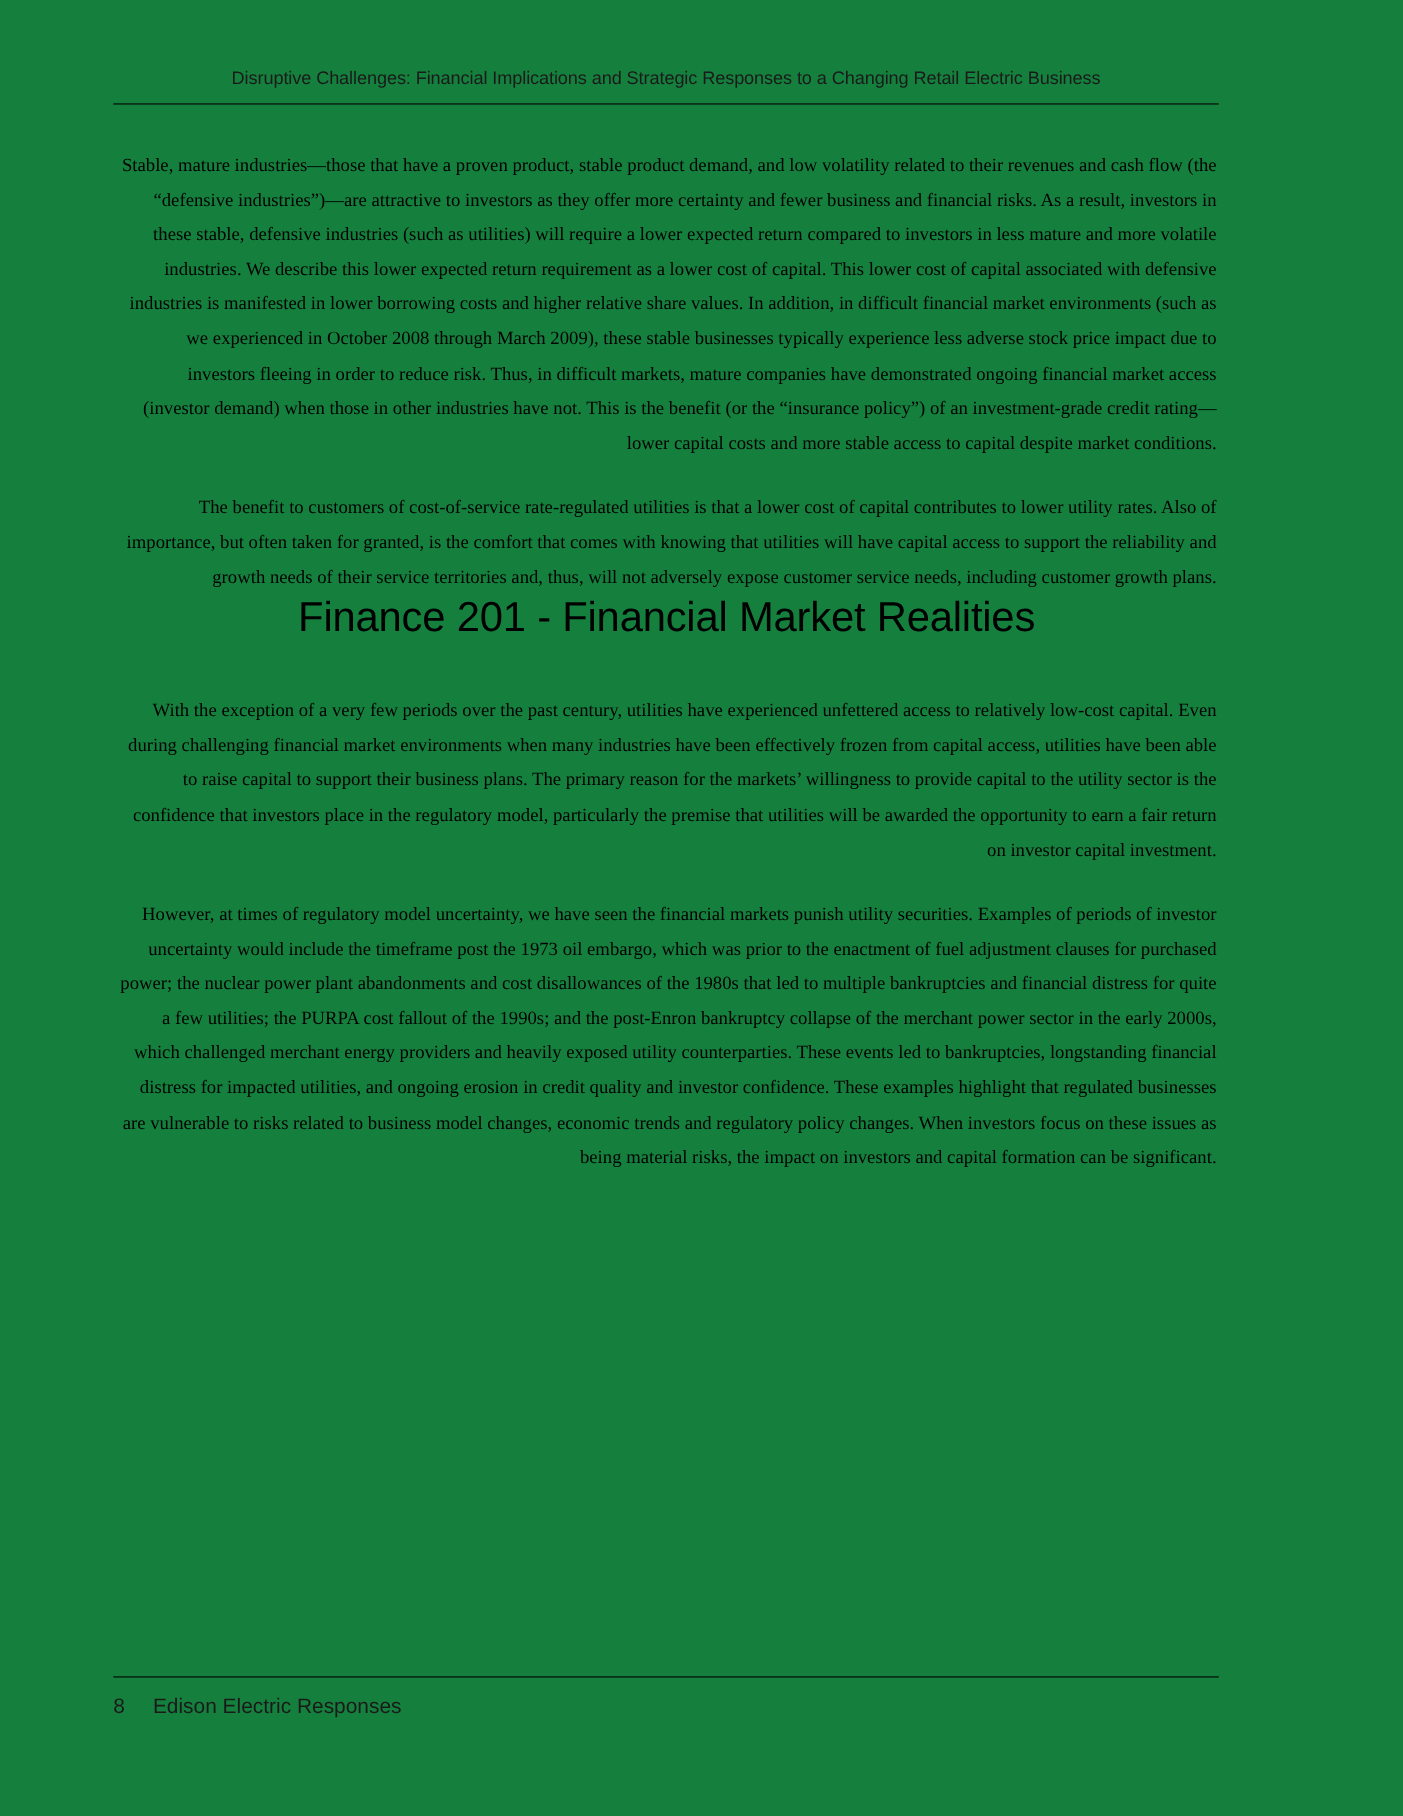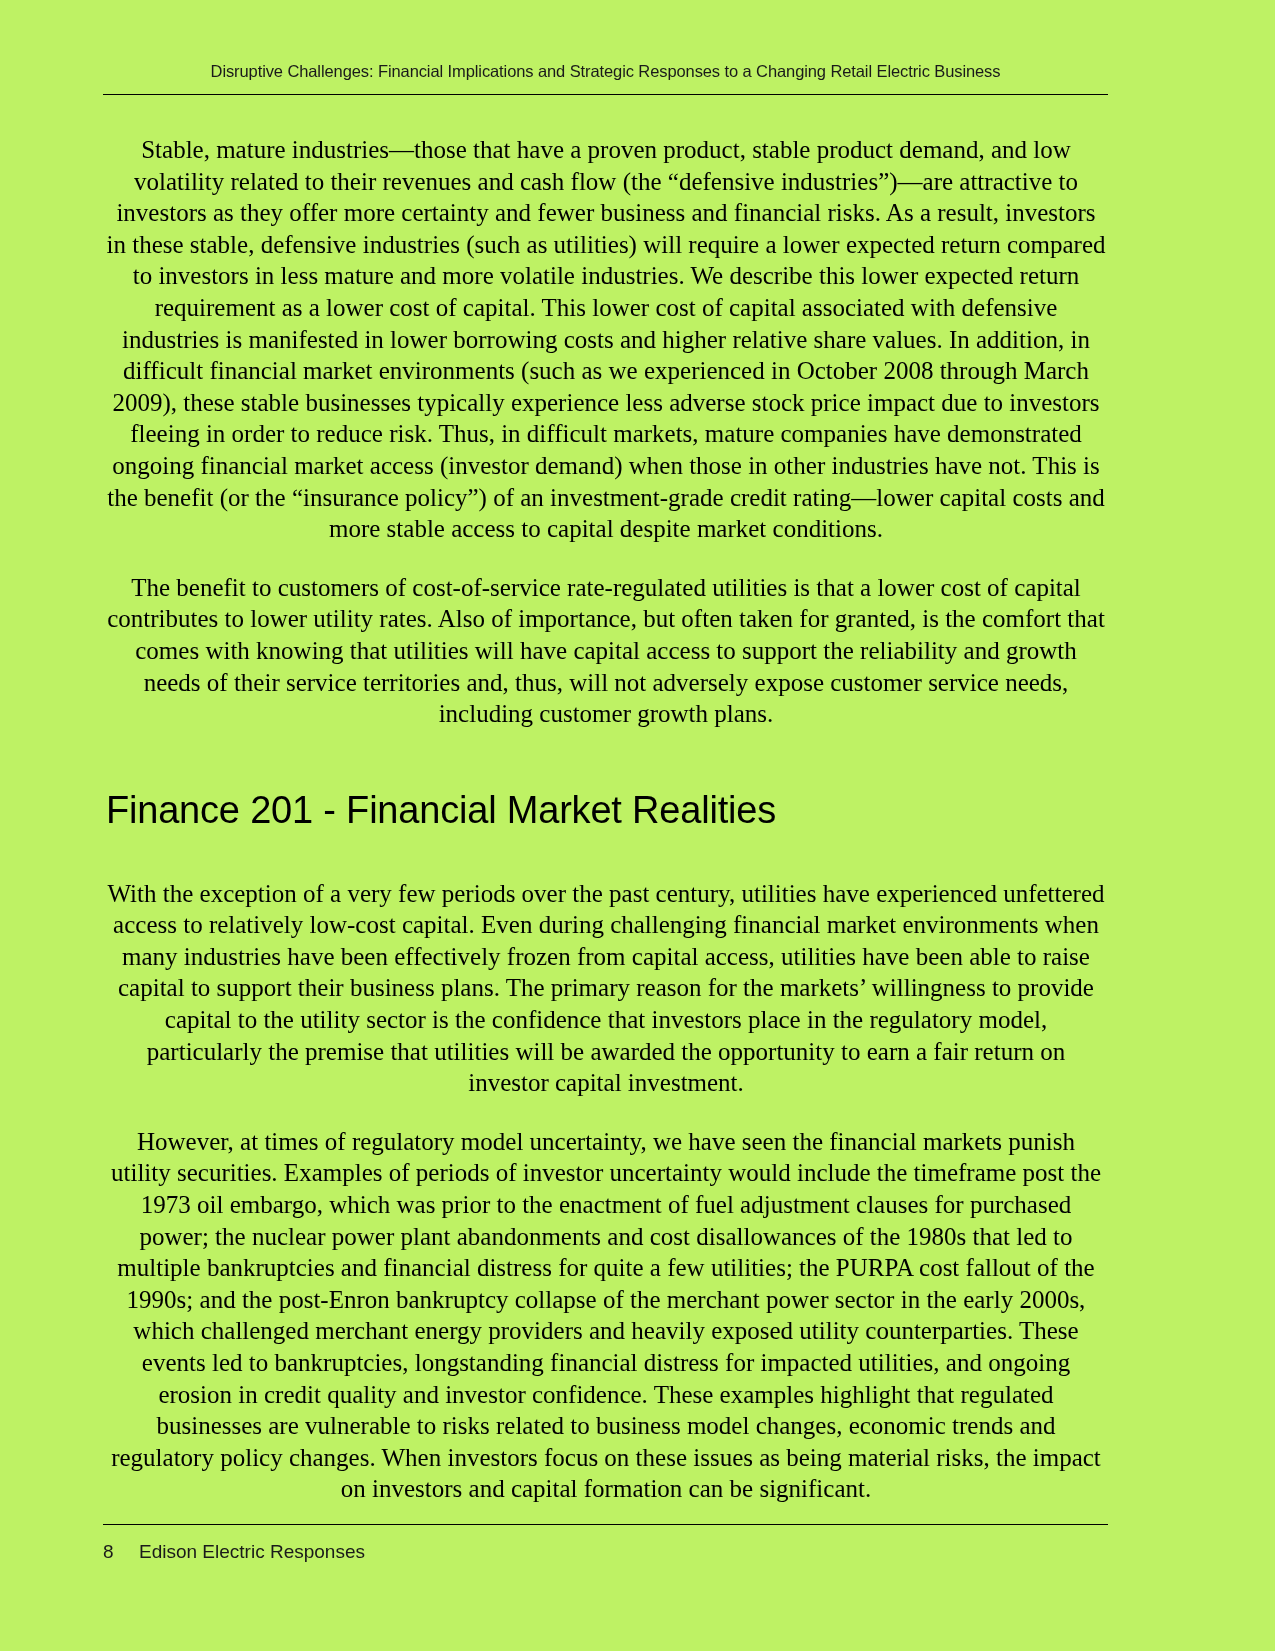--- a/index.html
+++ b/index.html
@@ -9,21 +9,21 @@
     background: #ffffff;
   }
   body {
     font-family: "Liberation Serif", "DejaVu Serif", serif;
     color: #000000;
   }
   .page {
     position: relative;
     width: 1275px;
     height: 1651px;
-    background: #bef264;
+    background: #15803d;
     box-sizing: border-box;
     overflow: hidden;
   }
 
   
   .header {
     position: absolute;
     left: 103px;
     top: 62px;
     width: 1005px;
@@ -46,44 +46,44 @@
   
   .content {
     position: absolute;
     left: 106px;
     top: 134px;
     width: 1000px;
   }
   p.body-text {
     margin: 0 0 27px 0;
     font-family: "Liberation Serif", "DejaVu Serif", serif;
-    font-size: 25px;
+    font-size: 17px;
     line-height: 31.6px;
     color: #000000;
-    text-align: center;
+    text-align: right;
     hyphens: none;
   }
   p.body-text.tight {
     margin-bottom: 0;
   }
 
   h2.section-heading {
     margin: 0;
     padding: 0;
     font-family: "Liberation Sans", "DejaVu Sans", sans-serif;
     font-stretch: condensed;
     font-weight: 400;
     font-size: 38px;
     line-height: 44px;
     color: #000000;
     letter-spacing: -0.2px;
   }
   .heading-block {
-    margin-top: 58px;
     margin-bottom: 46px;
+    text-align: center;
   }
 
   
   .footer {
     position: absolute;
     left: 103px;
     top: 1524px;
     width: 1005px;
   }
   .footer-rule {

